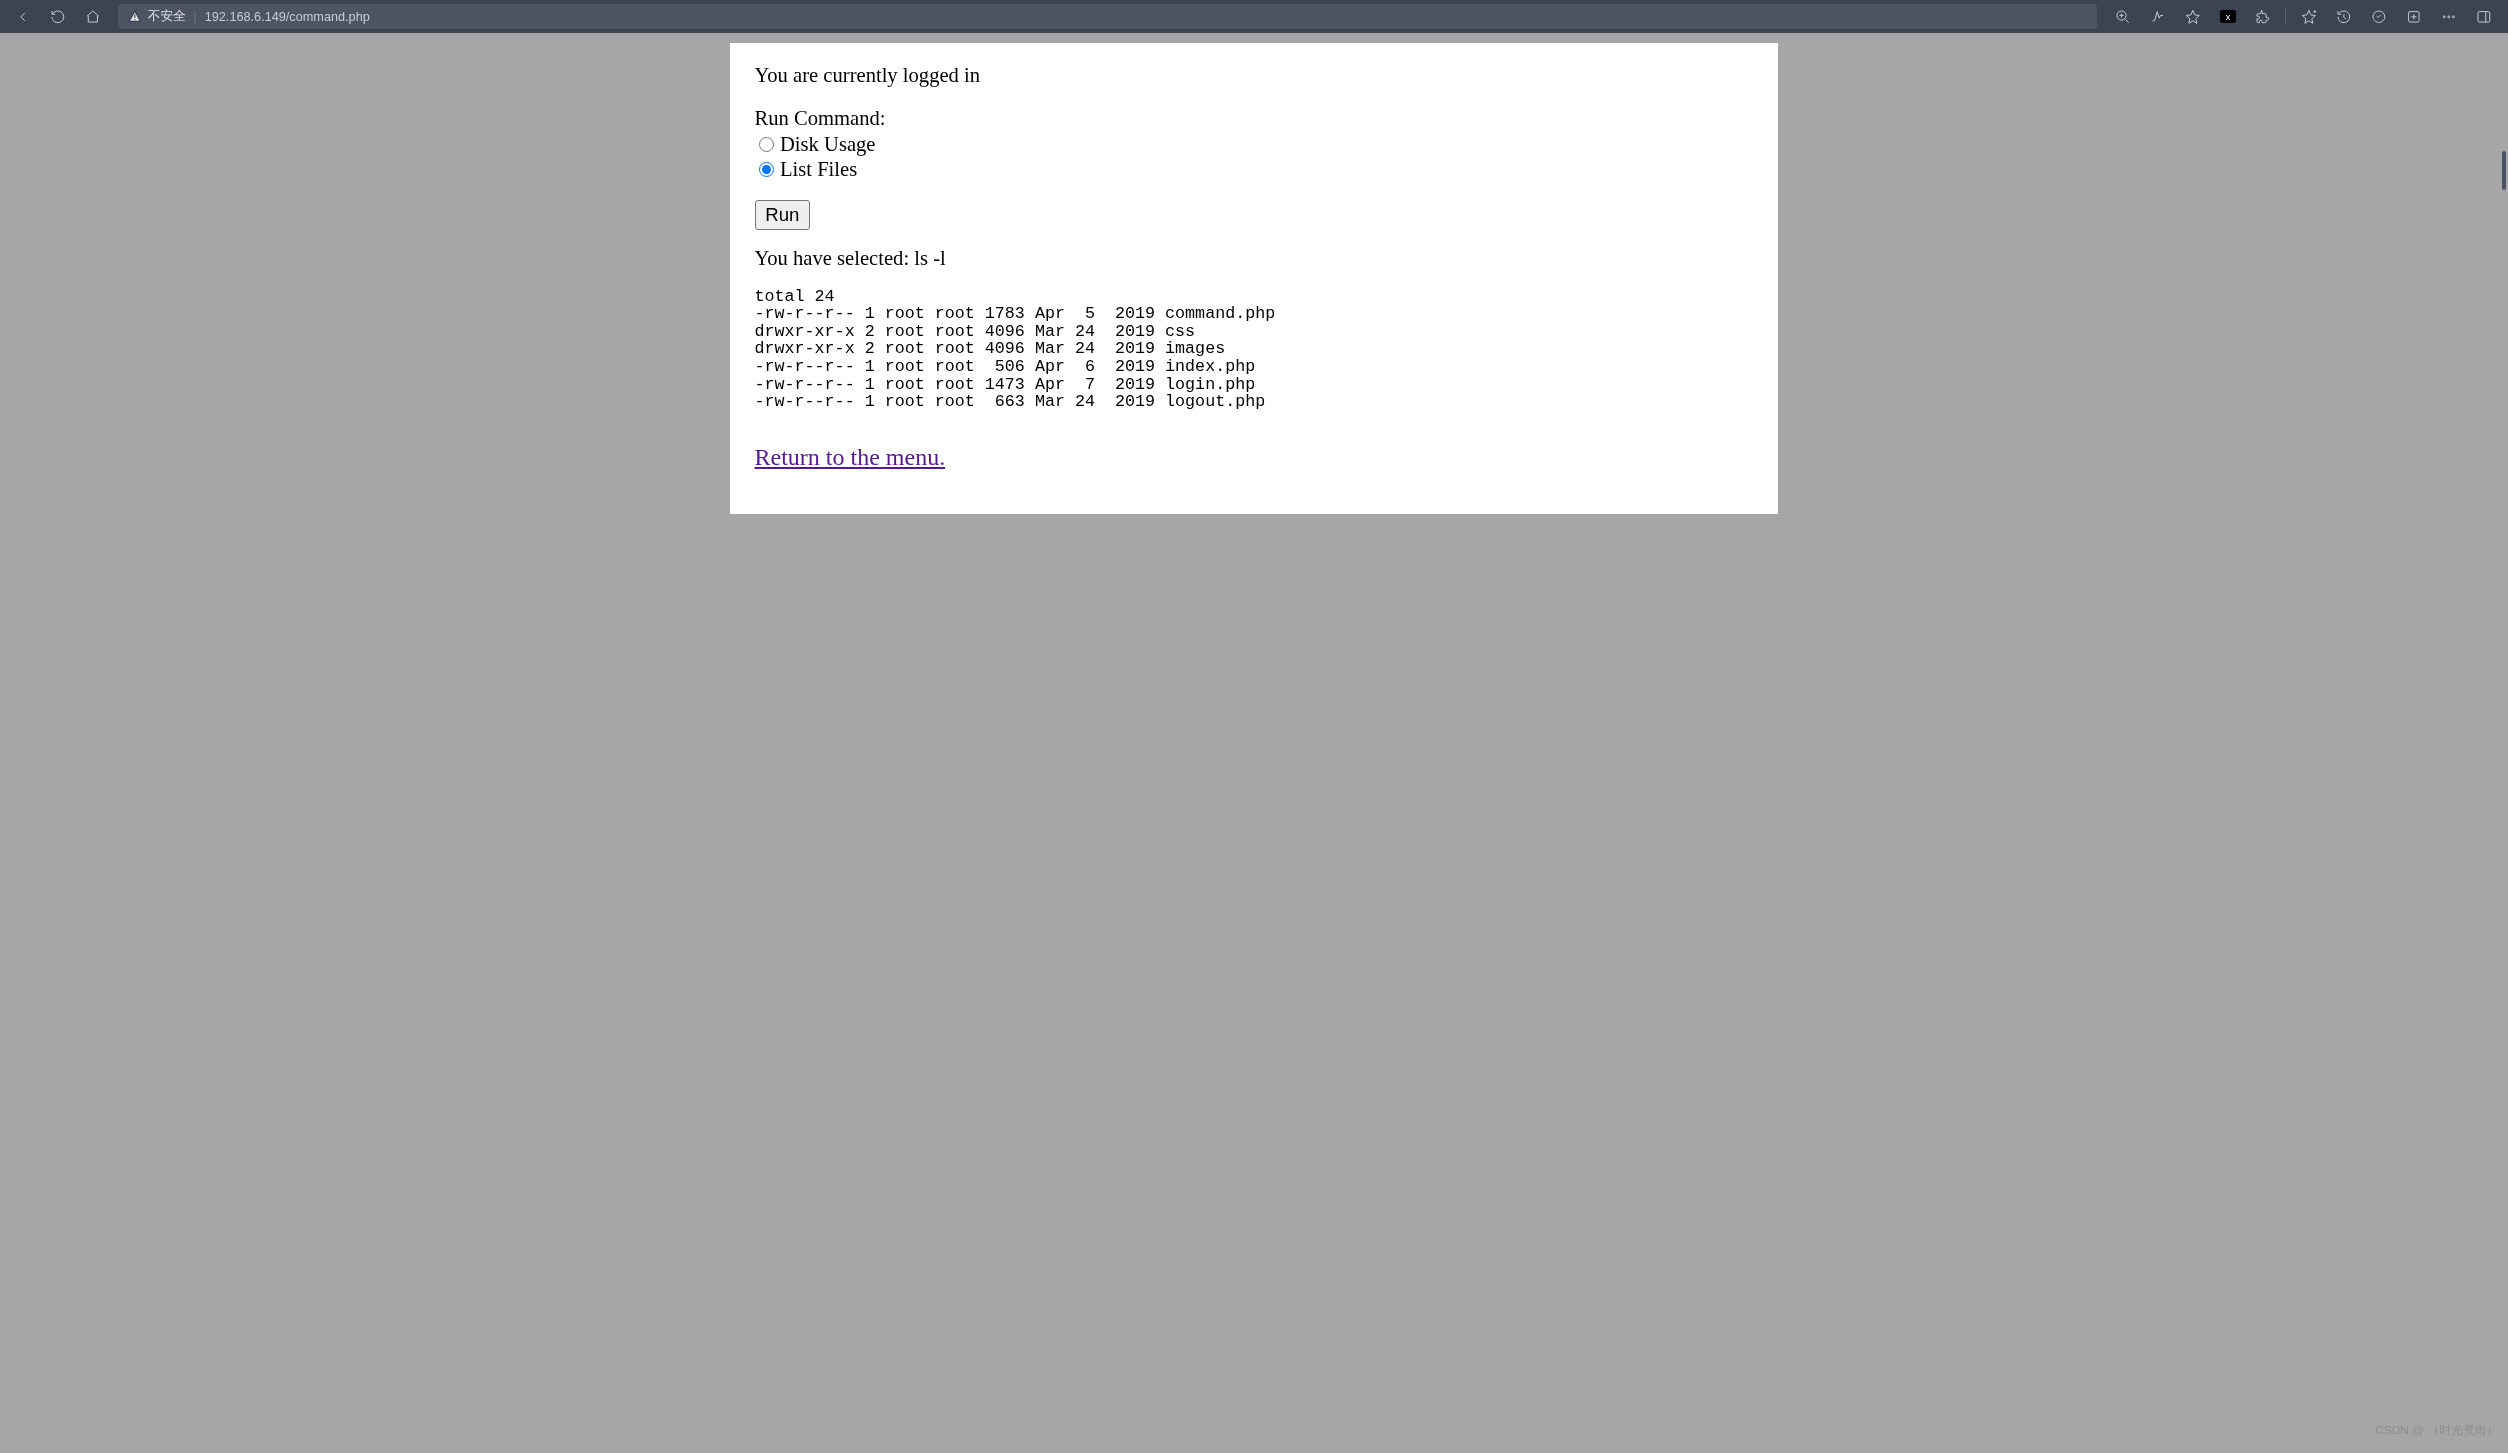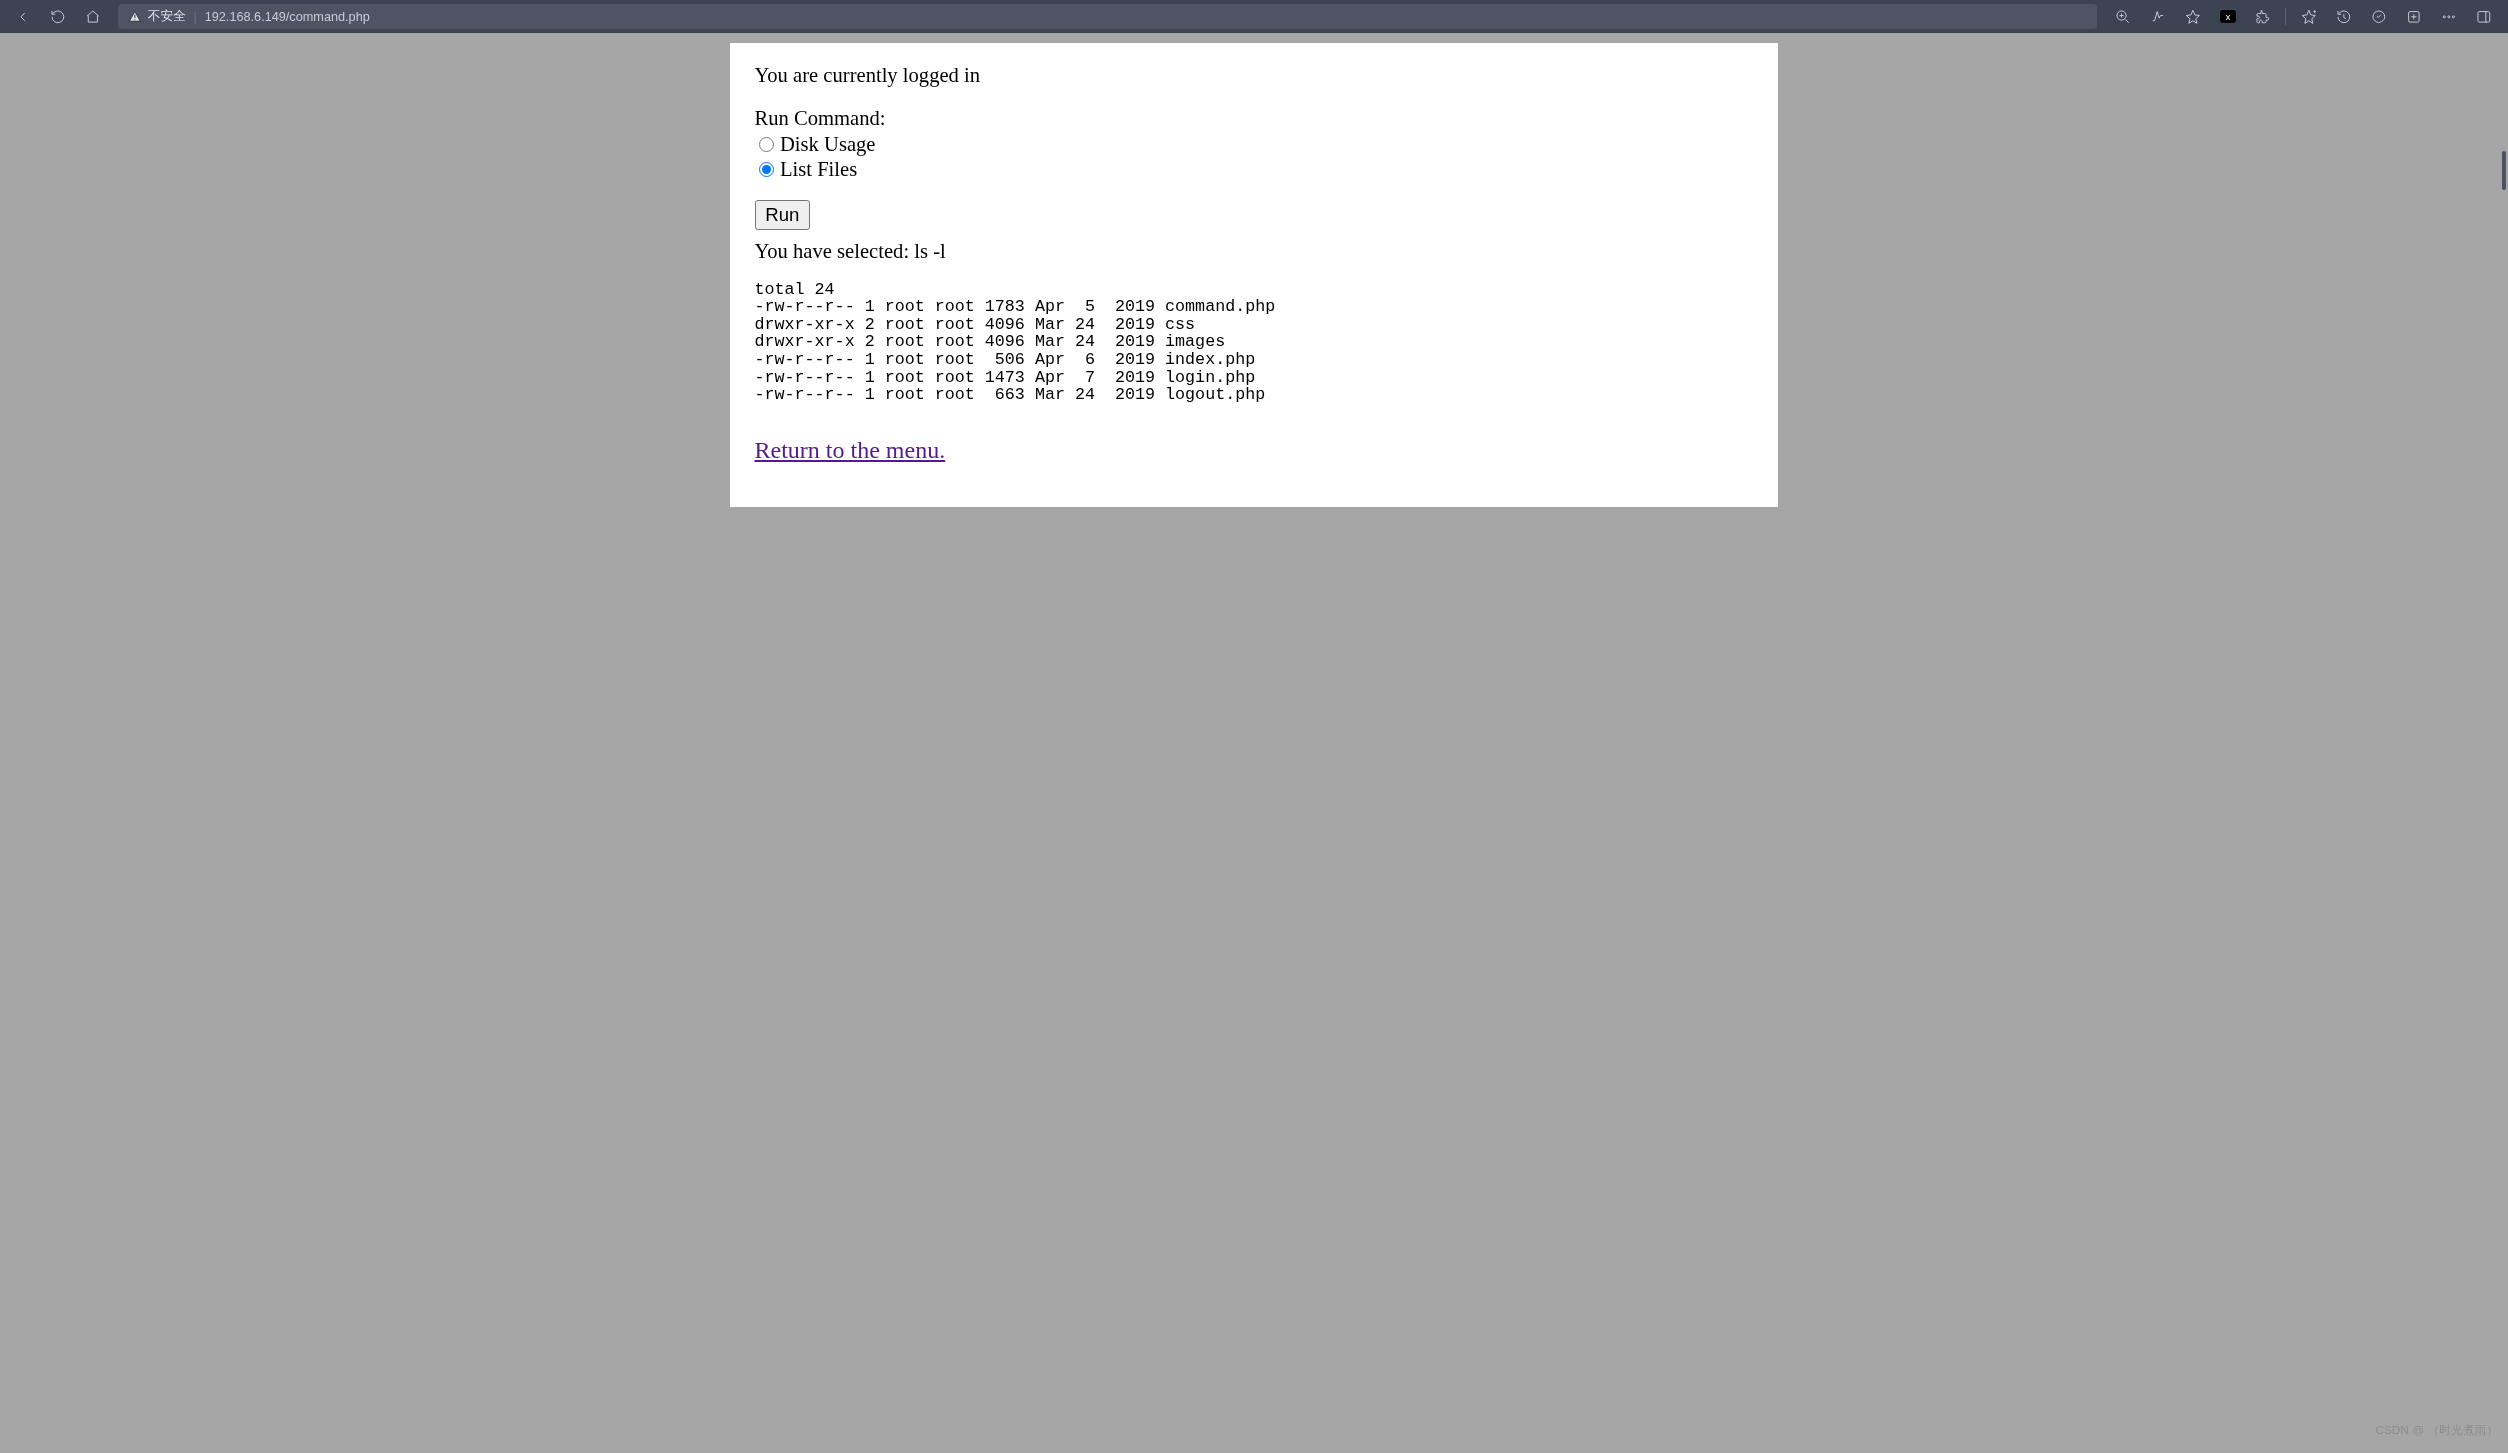--- a/index.html
+++ b/index.html
@@ -151,21 +151,21 @@
       margin: 2px 0;
     }
     .radio-row input[type="radio"] {
       width: 14.7px;
       height: 14.7px;
       margin-right: 2px;
       margin-left: 4.9px;
     }
     .run-btn-wrap {
       margin-top: 19.6px;
-      margin-bottom: 10px;
+      margin-bottom: 17px;
     }
     .run-btn {
       font-family: Arial, sans-serif;
       font-size: 18.6px;
       padding: 2.9px 9.8px;
       background: #efefef;
       border: 1px solid #767676;
       border-radius: 2.9px;
       cursor: pointer;
     }

